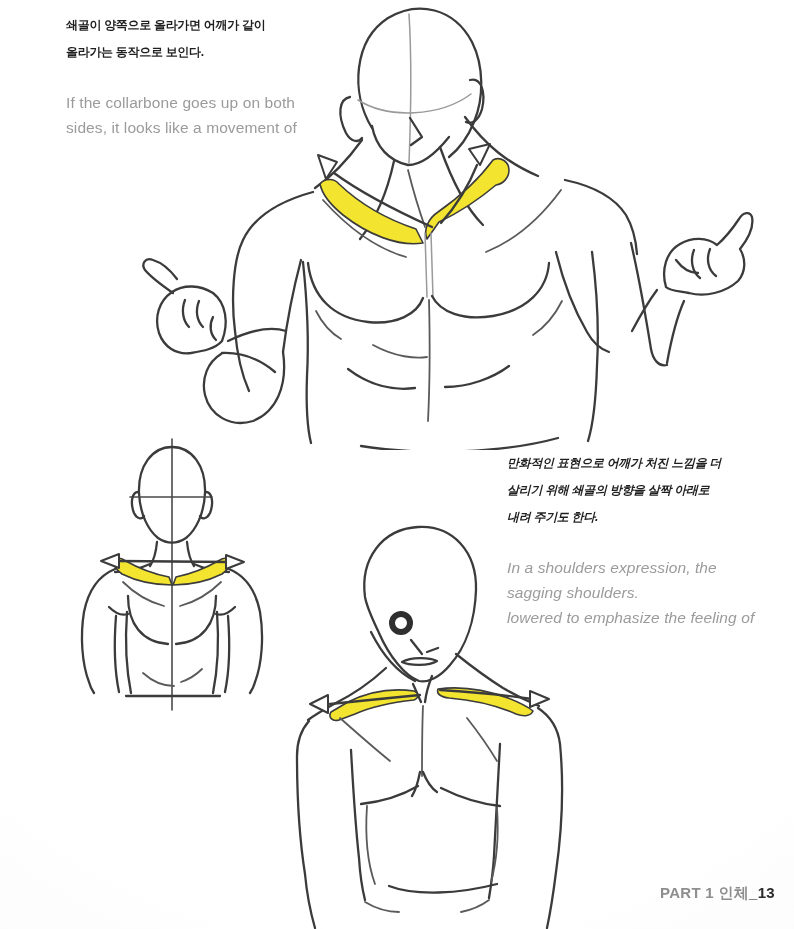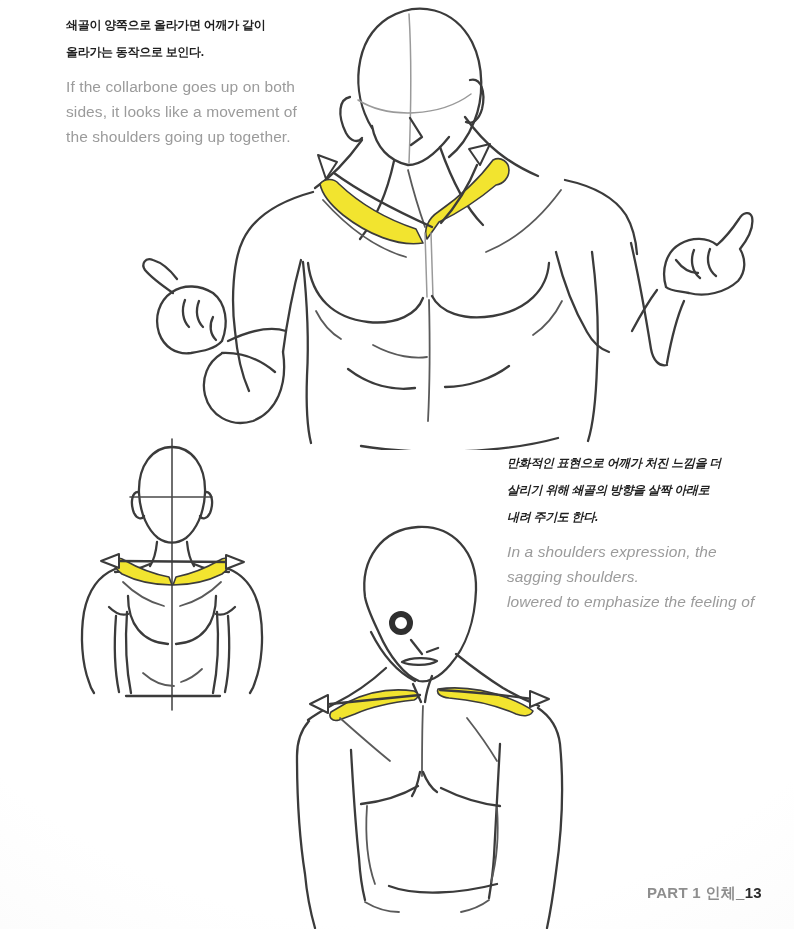--- a/index.html
+++ b/index.html
@@ -8,25 +8,25 @@
     font-family:"Liberation Sans","DejaVu Sans",sans-serif;
     background:#ffffff;overflow:hidden;
   }
   .page{
     position:relative;width:794px;height:929px;
     background:radial-gradient(130% 105% at 50% 42%, #ffffff 55%, #f4f4f4 100%);
   }
   
   .caption{position:absolute;}
   .ko{color:#1f1f1f;font-weight:bold;font-size:12px;line-height:27px;letter-spacing:-0.3px;}
-  .en{color:#9b9b9b;font-size:15.5px;line-height:25px;margin-top:8px;letter-spacing:0.1px;}
+  .en{color:#9b9b9b;font-size:15.5px;line-height:25px;margin-top:24px;letter-spacing:0.1px;}
   .caption-1{left:66px;top:12px;width:300px;}
   .caption-2{left:507px;top:450px;width:280px;font-style:italic;}
   .footer{
-    position:absolute;right:32px;top:884px;
+    position:absolute;right:19px;top:884px;
     font-size:15px;font-weight:bold;letter-spacing:0.3px;
   }
   .footer .part{color:#8e8e8e;}
   .footer .pagenum{color:#2b2b2b;}
   
   .fig{position:absolute;}
   .fig-1{left:110px;top:0;width:680px;height:450px;}
   .fig-2{left:30px;top:435px;width:250px;height:310px;}
   .fig-3{left:270px;top:505px;width:320px;height:424px;}
   .sk path,.sk circle{fill:none;stroke:#3b3b3b;stroke-width:2.3;stroke-linecap:round;stroke-linejoin:round;}
@@ -43,21 +43,20 @@
 <div class="page">
 
   <div class="caption caption-1">
     <div class="ko">
       <div>쇄골이 양쪽으로 올라가면 어깨가 같이</div>
       <div>올라가는 동작으로 보인다.</div>
     </div>
     <div class="en">
       <div>If the collarbone goes up on both</div>
       <div>sides, it looks like a movement of</div>
-      <div>the shoulders going up together.</div>
     </div>
   </div>
 
   <div class="caption caption-2">
     <div class="ko">
       <div>만화적인 표현으로 어깨가 처진 느낌을 더</div>
       <div>살리기 위해 쇄골의 방향을 살짝 아래로</div>
       <div>내려 주기도 한다.</div>
     </div>
     <div class="en">

